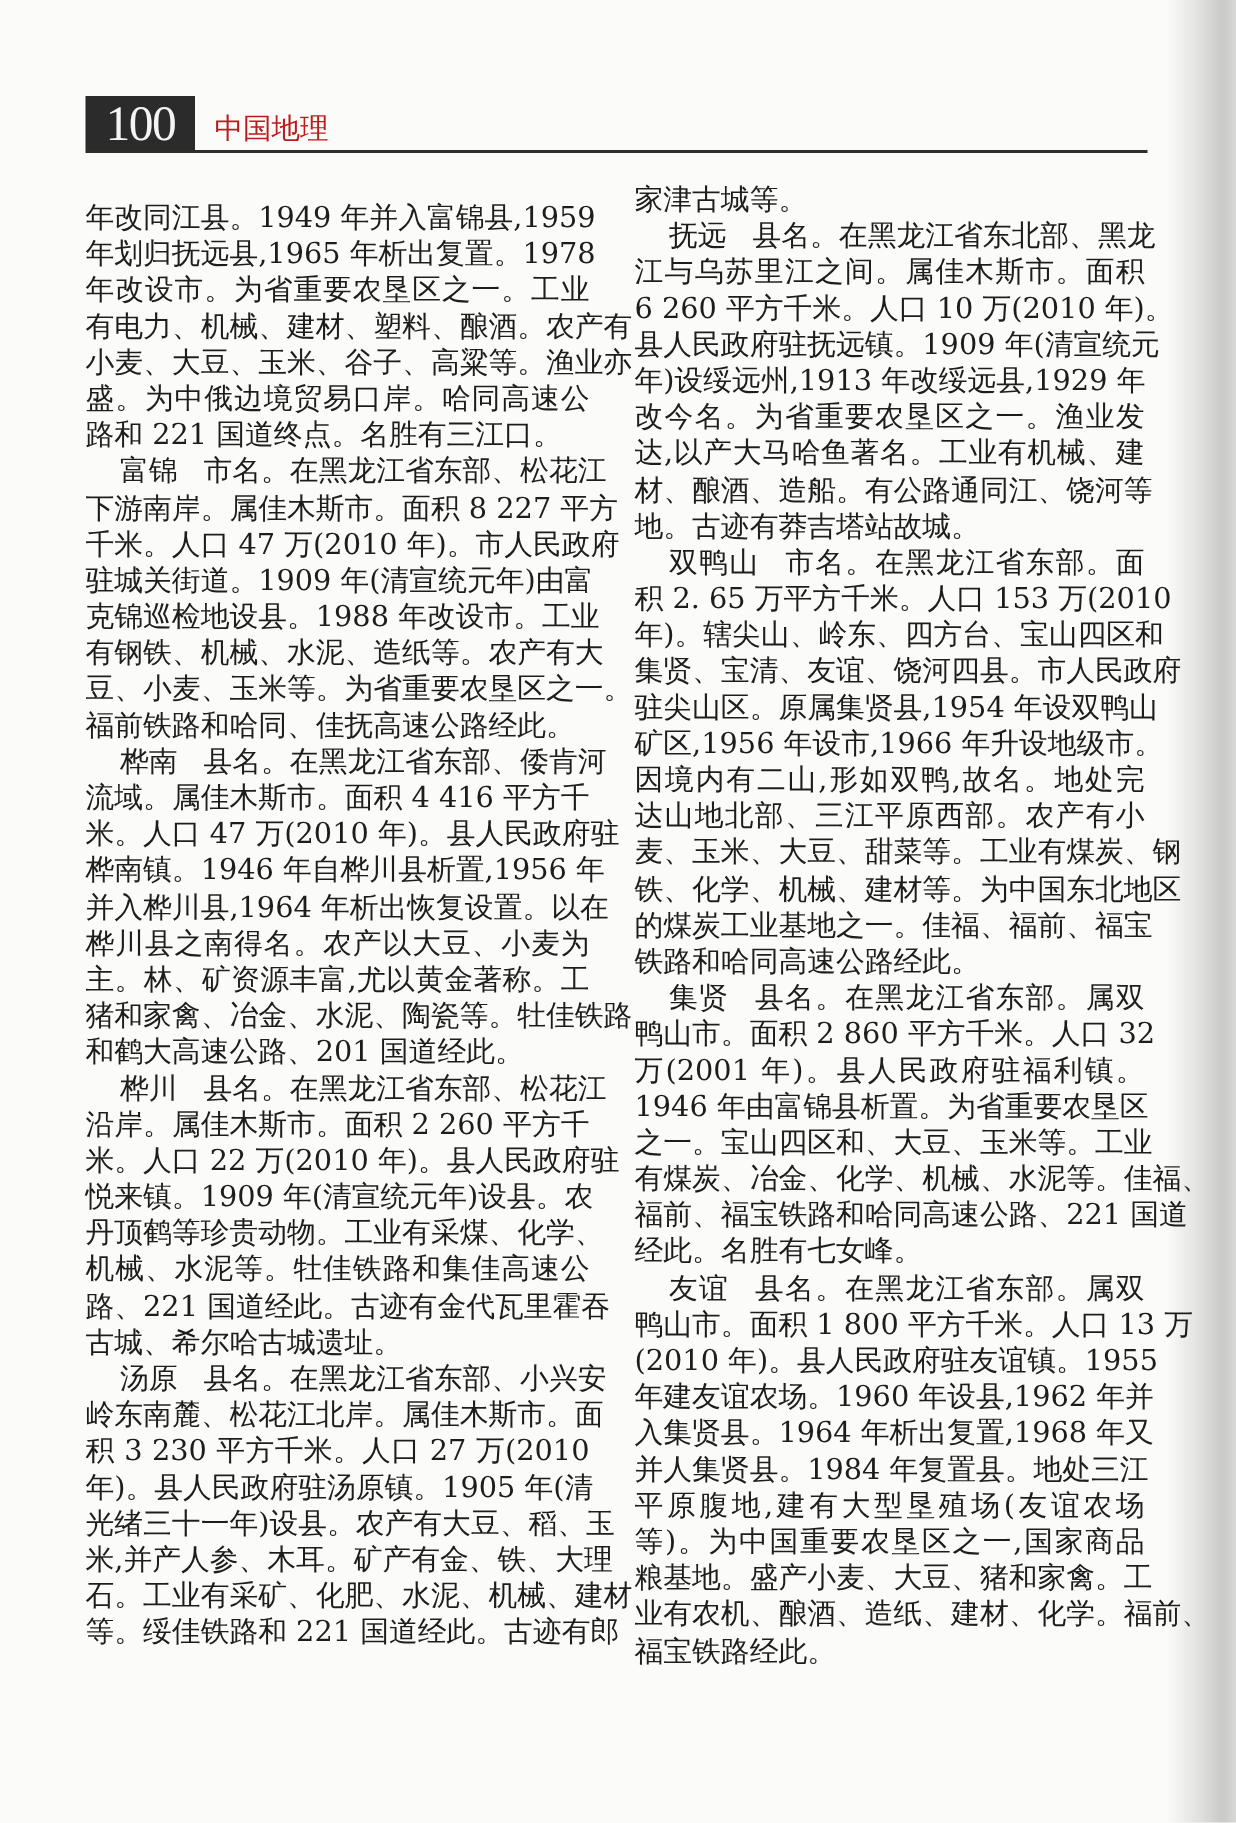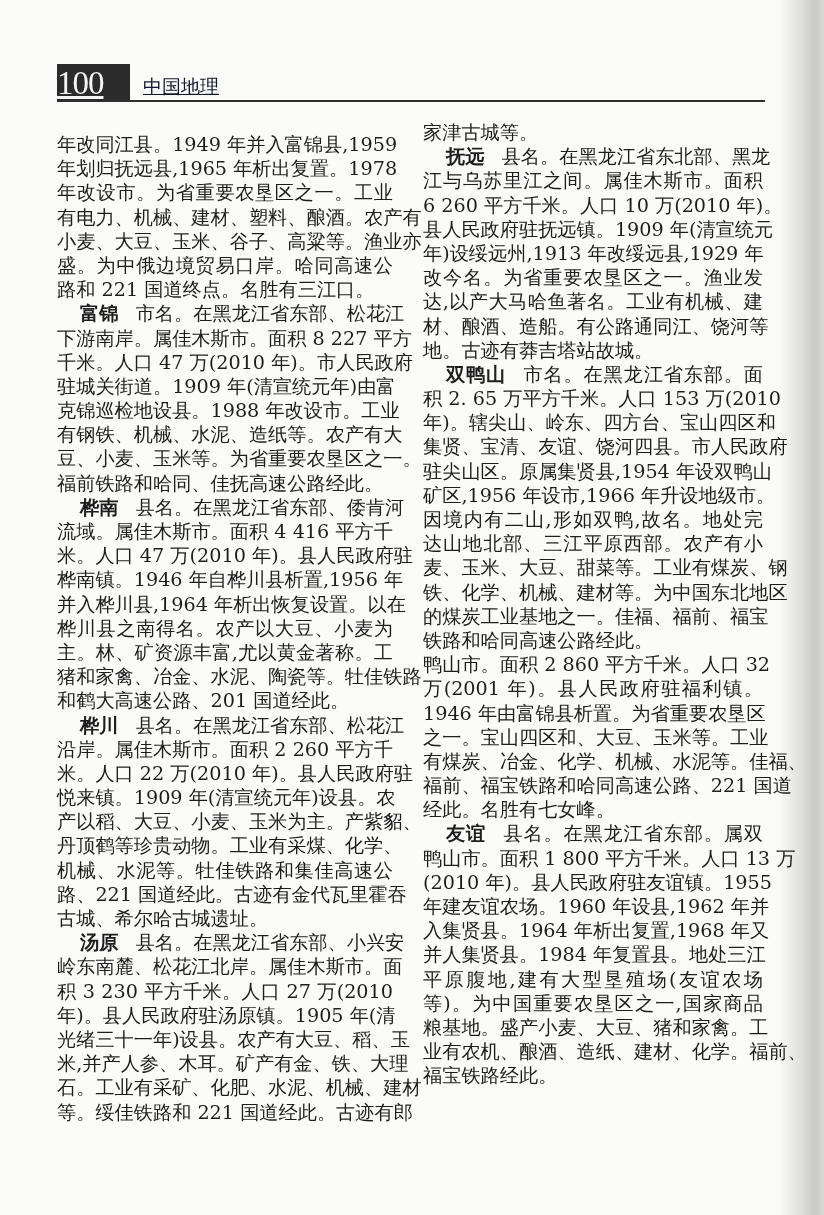--- a/index.html
+++ b/index.html
@@ -15,37 +15,36 @@
     background: linear-gradient(to right, rgba(250,250,248,0) 0%, #e2e2e0 45%, #c9c9c7 80%, #d8d8d6 100%);
   }
   .header {
     position: absolute; left: 57px; top: 64px; width: 708px; height: 36px;
     border-bottom: 2px solid #2e2e2e;
   }
   .page-num {
     position: absolute; left: 0; top: 0; width: 73px; height: 36px;
     background: #2b2b2b; color: #f4f4f4;
     font-family: "Liberation Serif", serif; font-size: 33px; line-height: 38px;
-    letter-spacing: -1px; text-decoration: underline;
+    text-align: center; letter-spacing: -1px;
   }
   .book-title {
     position: absolute; left: 86px; top: 9px;
     font-family: "DejaVu Sans", sans-serif; font-size: 19px; line-height: 26px;
-    color: #0f172a;
-    text-decoration: underline;
+    color: #b91c1c;
   }
   .col {
     position: absolute; top: 121px;
     font-size: 19.2px; line-height: 24.2px;
   }
   .col.left { left: 57px; width: 336px; margin-top: 12px; }
   .col.right { left: 423px; width: 340px; }
   .line { white-space: nowrap; height: 24.2px; text-align: justify; text-align-last: justify; }
   .line.last { text-align-last: left; }
-  .term { font-family: "DejaVu Sans", sans-serif; font-weight: bold; margin-left: 1.2em; margin-right: 0.9em; }
+  .term { font-family: "DejaVu Sans", sans-serif; font-weight: normal; margin-left: 1.2em; margin-right: 0.9em; }
 </style>
 </head>
 <body>
 
 <div class="edge-shadow"></div>
 
 <div class="header">
   <div class="page-num">100</div>
   <div class="book-title">中国地理</div>
 </div>
@@ -72,21 +71,20 @@
     <div class="line"><span>桦南镇。1946 年自桦川县析置,1956 年</span></div>
     <div class="line"><span>并入桦川县,1964 年析出恢复设置。以在</span></div>
     <div class="line"><span>桦川县之南得名。农产以大豆、小麦为</span></div>
     <div class="line"><span>主。林、矿资源丰富,尤以黄金著称。工</span></div>
     <div class="line"><span>猪和家禽、冶金、水泥、陶瓷等。牡佳铁路</span></div>
     <div class="line last"><span>和鹤大高速公路、201 国道经此。</span></div>
     <div class="line"><span class="term">桦川</span><span>县名。在黑龙江省东部、松花江</span></div>
     <div class="line"><span>沿岸。属佳木斯市。面积 2 260 平方千</span></div>
     <div class="line"><span>米。人口 22 万(2010 年)。县人民政府驻</span></div>
     <div class="line"><span>悦来镇。1909 年(清宣统元年)设县。农</span></div>
-    <div class="line"><span>产以稻、大豆、小麦、玉米为主。产紫貂、</span></div>
     <div class="line"><span>丹顶鹤等珍贵动物。工业有采煤、化学、</span></div>
     <div class="line"><span>机械、水泥等。牡佳铁路和集佳高速公</span></div>
     <div class="line"><span>路、221 国道经此。古迹有金代瓦里霍吞</span></div>
     <div class="line last"><span>古城、希尔哈古城遗址。</span></div>
     <div class="line"><span class="term">汤原</span><span>县名。在黑龙江省东部、小兴安</span></div>
     <div class="line"><span>岭东南麓、松花江北岸。属佳木斯市。面</span></div>
     <div class="line"><span>积 3 230 平方千米。人口 27 万(2010</span></div>
     <div class="line"><span>年)。县人民政府驻汤原镇。1905 年(清</span></div>
     <div class="line"><span>光绪三十一年)设县。农产有大豆、稻、玉</span></div>
     <div class="line"><span>米,并产人参、木耳。矿产有金、铁、大理</span></div>
@@ -109,20 +107,21 @@
     <div class="line"><span>年)。辖尖山、岭东、四方台、宝山四区和</span></div>
     <div class="line"><span>集贤、宝清、友谊、饶河四县。市人民政府</span></div>
     <div class="line"><span>驻尖山区。原属集贤县,1954 年设双鸭山</span></div>
     <div class="line"><span>矿区,1956 年设市,1966 年升设地级市。</span></div>
     <div class="line"><span>因境内有二山,形如双鸭,故名。地处完</span></div>
     <div class="line"><span>达山地北部、三江平原西部。农产有小</span></div>
     <div class="line"><span>麦、玉米、大豆、甜菜等。工业有煤炭、钢</span></div>
     <div class="line"><span>铁、化学、机械、建材等。为中国东北地区</span></div>
     <div class="line"><span>的煤炭工业基地之一。佳福、福前、福宝</span></div>
     <div class="line last"><span>铁路和哈同高速公路经此。</span></div>
+    <div class="line"><span class="term">集贤</span><span>县名。在黑龙江省东部。属双</span></div>
     <div class="line"><span>鸭山市。面积 2 860 平方千米。人口 32</span></div>
     <div class="line"><span>万(2001 年)。县人民政府驻福利镇。</span></div>
     <div class="line"><span>1946 年由富锦县析置。为省重要农垦区</span></div>
     <div class="line"><span>之一。宝山四区和、大豆、玉米等。工业</span></div>
     <div class="line"><span>有煤炭、冶金、化学、机械、水泥等。佳福、</span></div>
     <div class="line"><span>福前、福宝铁路和哈同高速公路、221 国道</span></div>
     <div class="line last"><span>经此。名胜有七女峰。</span></div>
     <div class="line"><span class="term">友谊</span><span>县名。在黑龙江省东部。属双</span></div>
     <div class="line"><span>鸭山市。面积 1 800 平方千米。人口 13 万</span></div>
     <div class="line"><span>(2010 年)。县人民政府驻友谊镇。1955</span></div>

